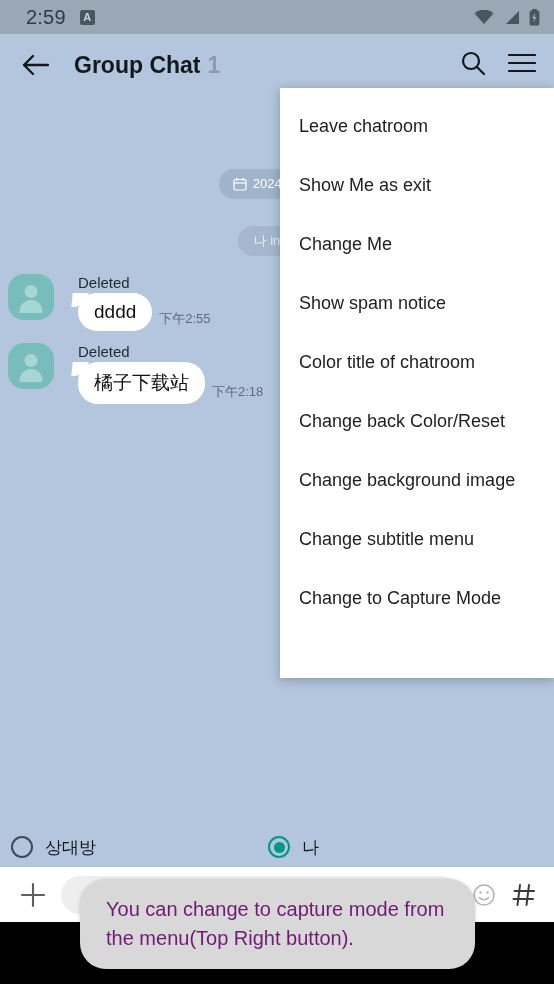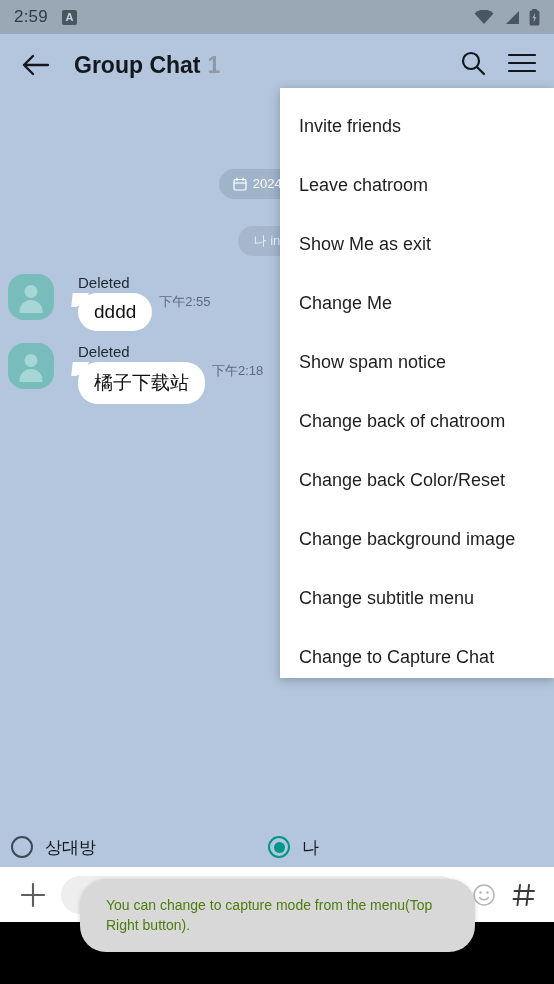--- a/index.html
+++ b/index.html
@@ -18,22 +18,23 @@
 
   
   #status-bar {
     position: absolute; top: 0; left: 0;
     width: 554px; height: 34px;
     background: #9aa8b6;
     display: flex; align-items: center;
     padding: 0 14px;
   }
   #status-time {
-    font-size: 17px; color: #2e3a45; font-weight: 400;
+    font-size: 20px; color: #2e3a45; font-weight: 400;
     letter-spacing: .2px;
+    margin-left: 12px;
   }
   #status-left-icons { display: flex; align-items: center; margin-left: 14px; }
   .app-badge {
     width: 15px; height: 15px; background: #49555f; border-radius: 2px;
     color: #c9d3db; font-size: 11px; font-weight: bold;
     display: flex; align-items: center; justify-content: center;
     line-height: 1;
   }
   #status-right-icons {
     margin-left: auto; display: flex; align-items: center; gap: 9px;
@@ -117,21 +118,21 @@
   }
   .avatar .body {
     position: absolute; left: 50%; top: 26px;
     transform: translateX(-50%);
     width: 23px; height: 13px;
     border-radius: 12px 12px 0 0;
     background: #a6d6d5;
   }
   .msg-col { margin-left: 24px; }
   .msg-sender { font-size: 15px; color: #1f2730; margin-bottom: 2px; }
-  .bubble-line { display: flex; }
+  .bubble-line { display: flex; align-items: flex-end; }
   .bubble {
     position: relative;
     background: #ffffff;
     border-radius: 20px;
     padding: 8px 16px;
     font-size: 19px; color: #111;
     max-width: 220px;
   }
   .bubble::before {
     content: "";
@@ -217,21 +218,21 @@
   #toast {
     position: absolute; top: 879px; left: 80px;
     width: 395px;
     background: #d8d8d8;
     border-radius: 26px;
     padding: 16px 26px;
     z-index: 60;
     box-shadow: 0 1px 4px rgba(0,0,0,.18);
   }
   #toast-text {
-    font-size: 14px; color: #4d7c0f; line-height: 1.45;
+    font-size: 20px; color: #701a75; line-height: 1.45;
   }
 </style>
 </head>
 <body>
 
 <div id="screen">
 
   <div id="status-bar">
     <span id="status-time">2:59</span>
     <span id="status-left-icons">
@@ -359,29 +360,28 @@
     <span id="hash-button">
       <svg width="26" height="26" viewBox="0 0 26 26">
         <path d="M9 3 L6.5 23 M18 3 L15.5 23 M3.5 9 H23 M2.5 17 H22" stroke="#3a3a3a" stroke-width="2" stroke-linecap="round"></path>
       </svg>
     </span>
   </div>
 
   <div id="nav-bar"></div>
 
   <div id="overflow-menu">
-    <div class="menu-item">Invite friends</div>
     <div class="menu-item">Leave chatroom</div>
     <div class="menu-item">Show Me as exit</div>
     <div class="menu-item">Change Me</div>
     <div class="menu-item">Show spam notice</div>
-    <div class="menu-item">Change back of chatroom</div>
+    <div class="menu-item">Color title of chatroom</div>
     <div class="menu-item">Change back Color/Reset</div>
     <div class="menu-item">Change background image</div>
     <div class="menu-item">Change subtitle menu</div>
-    <div class="menu-item">Change to Capture Chat</div>
+    <div class="menu-item">Change to Capture Mode</div>
   </div>
 
   <div id="toast">
     <div id="toast-text">You can change to capture mode from the menu(Top Right button).</div>
   </div>
 
 </div>
 
 </body></html>

